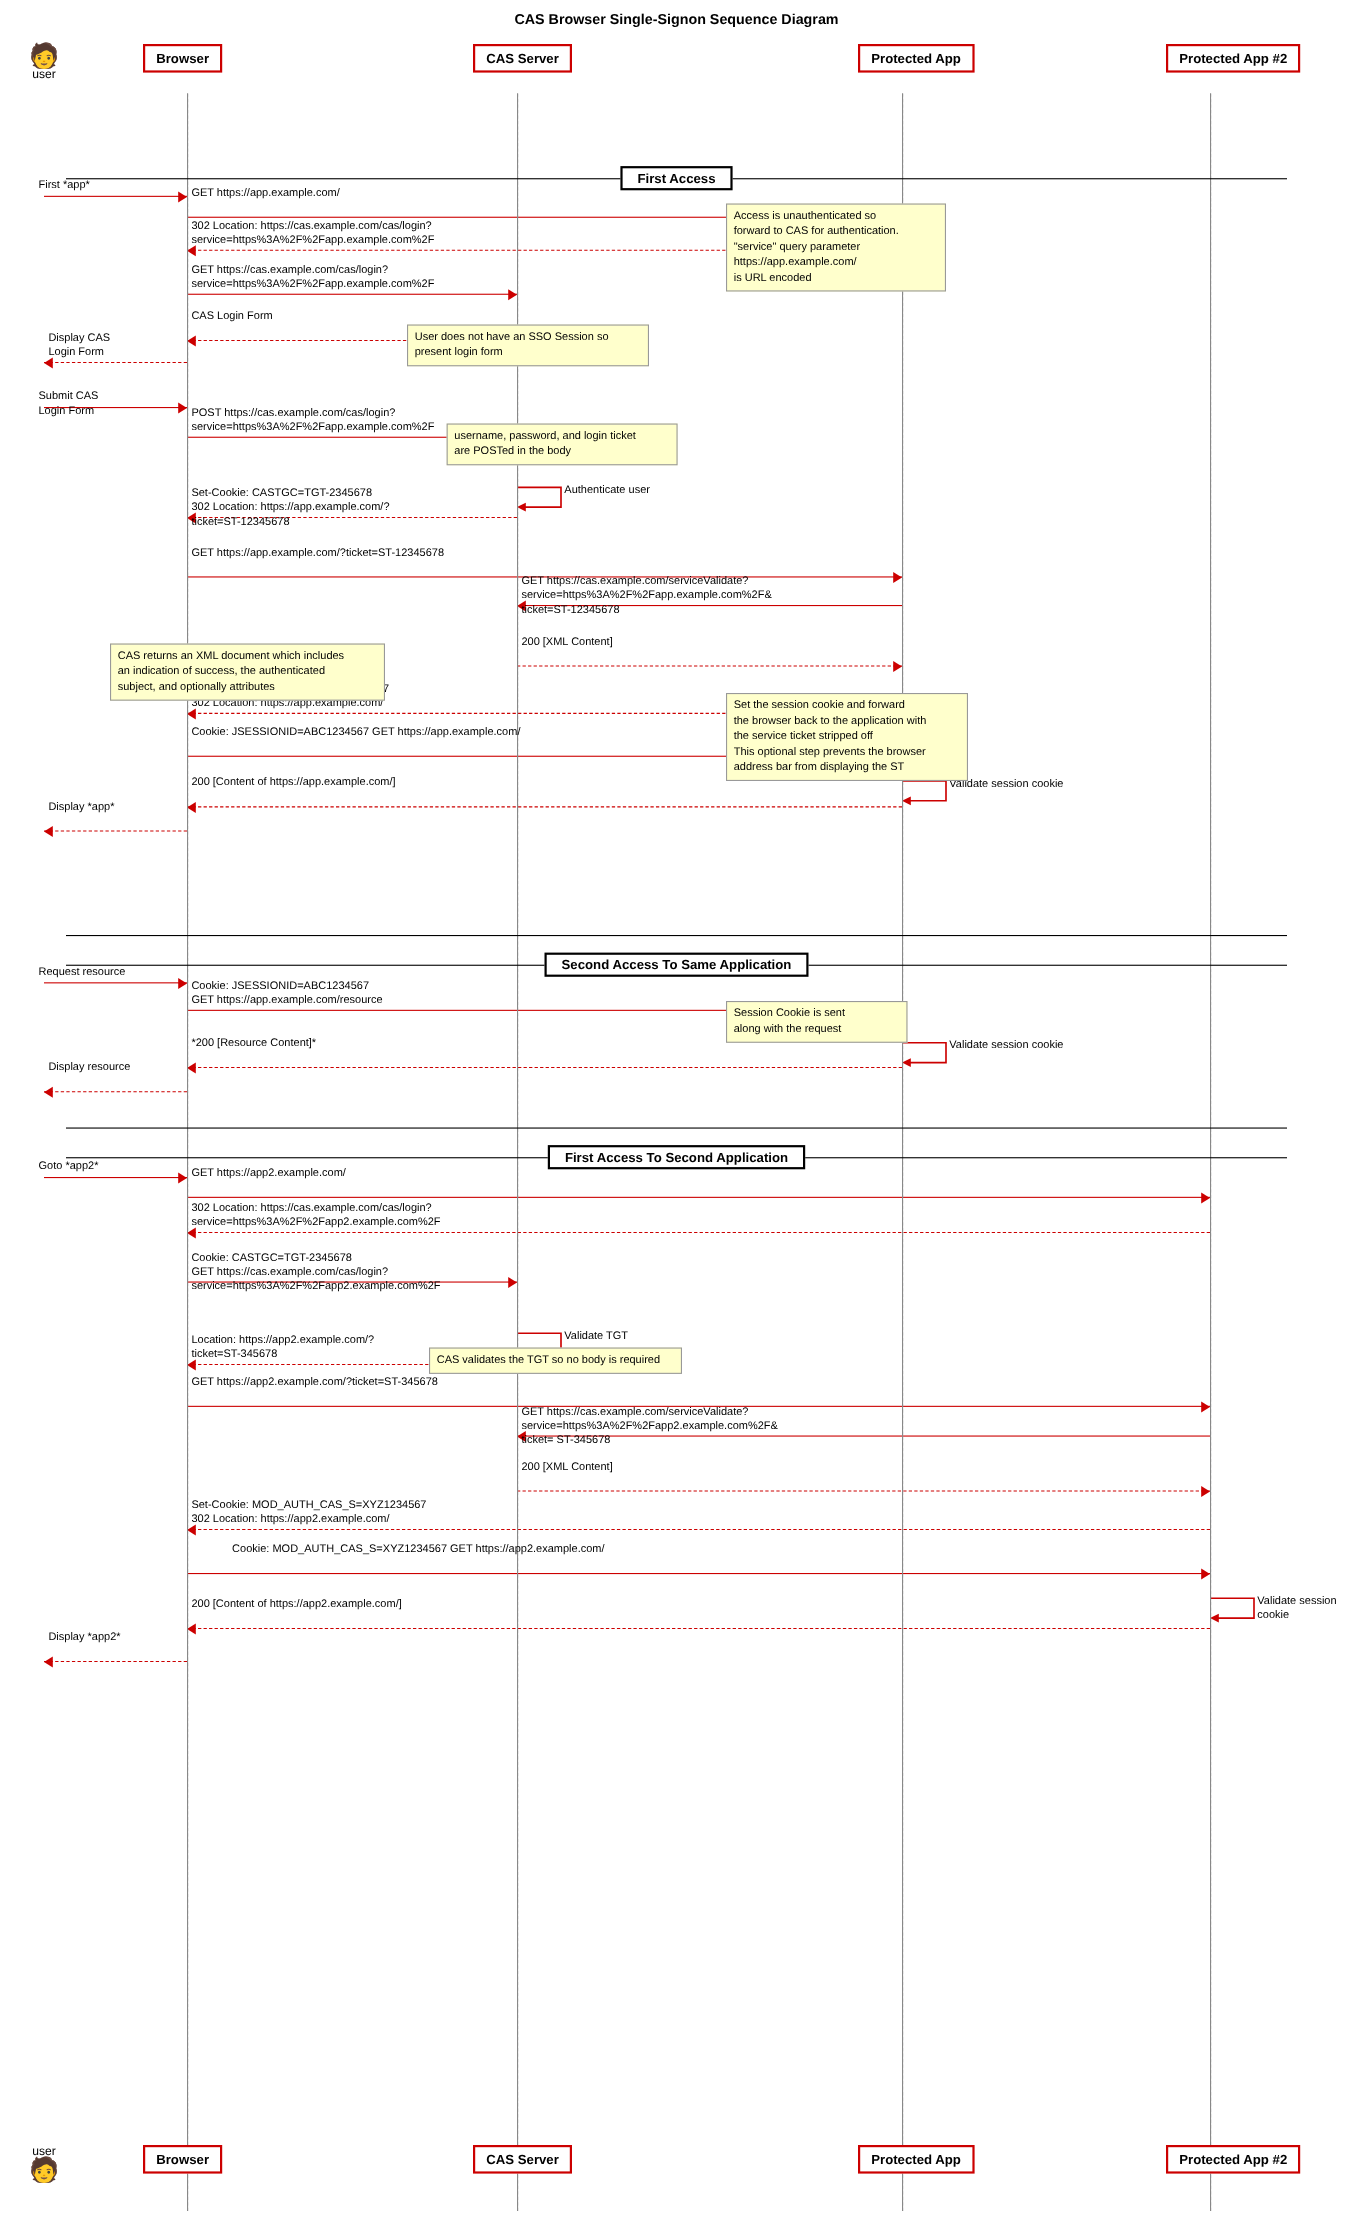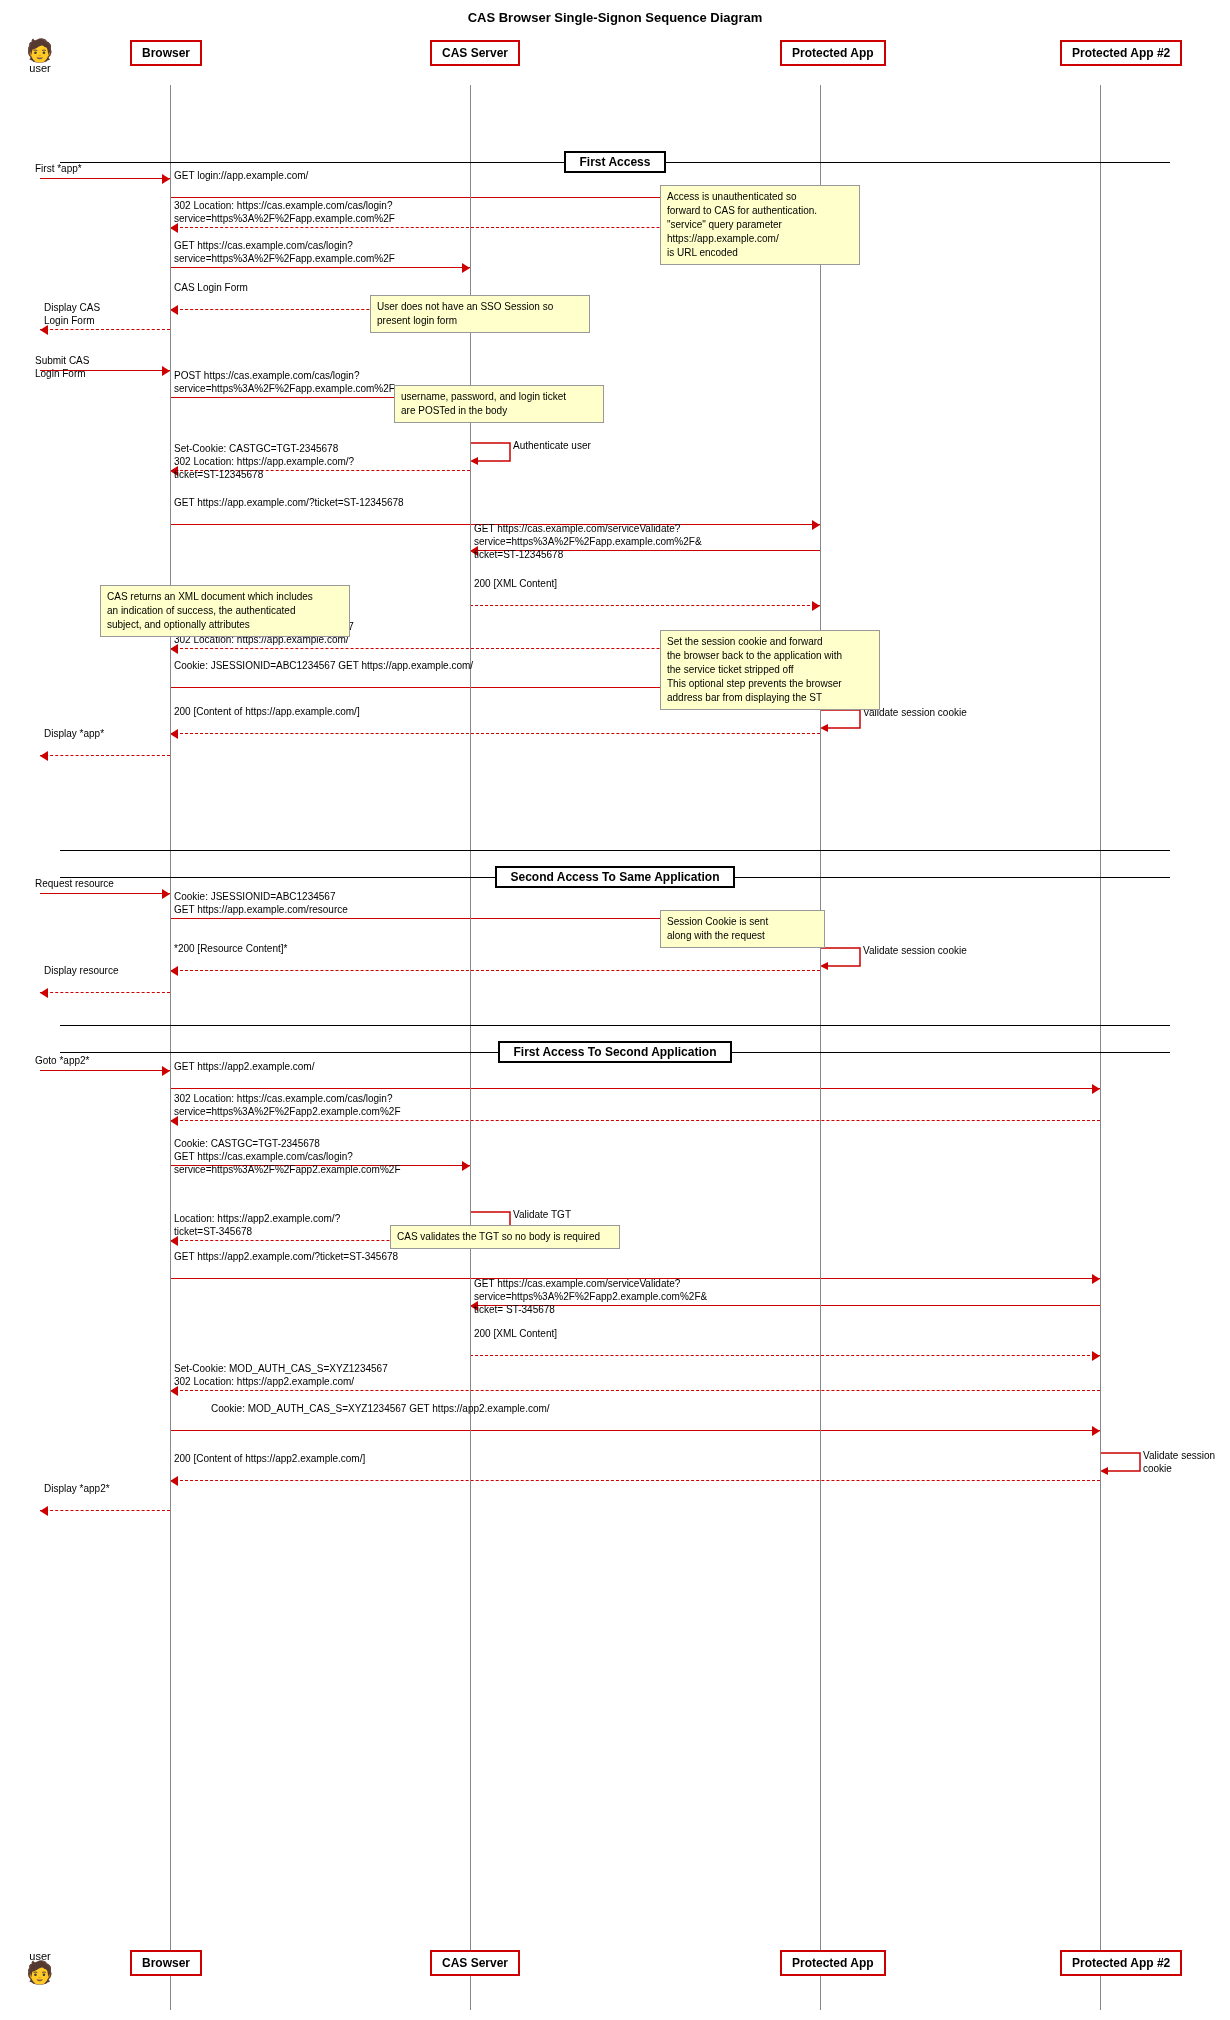--- a/index.html
+++ b/index.html
@@ -142,21 +142,21 @@
     </div>
     <div style="position: absolute; left: 40px; top: 178px; width: 130px; height: 2px;">
       <div style="border-top: 1.5px solid rgb(204, 0, 0); position: absolute; top: 0px; left: 0px; width: 100%;"></div>
       <div style="position: absolute; top: -4px; width: 0px; height: 0px; right: 0px; border-top: 5px solid transparent; border-bottom: 5px solid transparent; border-left: 8px solid rgb(204, 0, 0);"></div>
     </div>
     <div class="msg-label" style="left: 35px; top: 162px;">First *app*</div>
     <div style="position: absolute; left: 170px; top: 197px; width: 650px; height: 2px;">
       <div style="border-top: 1.5px solid rgb(204, 0, 0); position: absolute; top: 0px; left: 0px; width: 100%;"></div>
       <div style="position: absolute; top: -4px; width: 0px; height: 0px; right: 0px; border-top: 5px solid transparent; border-bottom: 5px solid transparent; border-left: 8px solid rgb(204, 0, 0);"></div>
     </div>
-    <div class="msg-label" style="left: 174px; top: 169px; max-width: 642px;">GET login://app.example.com/</div>
+    <div class="msg-label" style="left: 174px; top: 169px; max-width: 642px;">GET https://app.example.com/</div>
     <div style="position: absolute; left: 170px; top: 227px; width: 650px; height: 2px;">
       <div style="border-top: 1.5px dashed rgb(204, 0, 0); position: absolute; top: 0px; left: 0px; width: 100%;"></div>
       <div style="position: absolute; top: -4px; width: 0px; height: 0px; left: 0px; border-top: 5px solid transparent; border-bottom: 5px solid transparent; border-right: 8px solid rgb(204, 0, 0);"></div>
     </div>
     <div class="msg-label" style="left: 174px; top: 199px; max-width: 642px;">302 Location: https://cas.example.com/cas/login?<br>service=https%3A%2F%2Fapp.example.com%2F</div>
     <div style="position: absolute; left: 170px; top: 267px; width: 300px; height: 2px;">
       <div style="border-top: 1.5px solid rgb(204, 0, 0); position: absolute; top: 0px; left: 0px; width: 100%;"></div>
       <div style="position: absolute; top: -4px; width: 0px; height: 0px; right: 0px; border-top: 5px solid transparent; border-bottom: 5px solid transparent; border-left: 8px solid rgb(204, 0, 0);"></div>
     </div>
     <div class="msg-label" style="left: 174px; top: 239px; max-width: 292px;">GET https://cas.example.com/cas/login?<br>service=https%3A%2F%2Fapp.example.com%2F</div>
@@ -320,20 +320,20 @@
       <div style="position: absolute; top: -4px; width: 0px; height: 0px; left: 0px; border-top: 5px solid transparent; border-bottom: 5px solid transparent; border-right: 8px solid rgb(204, 0, 0);"></div>
     </div>
     <div class="msg-label" style="left: 174px; top: 1452px; max-width: 922px;">200 [Content of https://app2.example.com/]</div>
     <div style="position: absolute; left: 40px; top: 1510px; width: 130px; height: 2px;">
       <div style="border-top: 1.5px dashed rgb(204, 0, 0); position: absolute; top: 0px; left: 0px; width: 100%;"></div>
       <div style="position: absolute; top: -4px; width: 0px; height: 0px; left: 0px; border-top: 5px solid transparent; border-bottom: 5px solid transparent; border-right: 8px solid rgb(204, 0, 0);"></div>
     </div>
     <div class="msg-label" style="left: 44px; top: 1482px; max-width: 122px;">Display *app2*</div>
     <div class="note-box" style="left: 660px; top: 185px; width: 200px;">Access is unauthenticated so<br>forward to CAS for authentication.<br>"service" query parameter<br>https://app.example.com/<br>is URL encoded</div>
     <div class="note-box" style="left: 370px; top: 295px; width: 220px;">User does not have an SSO Session so<br>present login form</div>
-    <div class="note-box" style="left: 394px; top: 385px; width: 210px;">username, password, and login ticket<br>are POSTed in the body</div>
+    <div class="note-box" style="left: 406px; top: 385px; width: 210px;">username, password, and login ticket<br>are POSTed in the body</div>
     <div class="note-box" style="left: 660px; top: 630px; width: 220px;">Set the session cookie and forward<br>the browser back to the application with<br>the service ticket stripped off<br>This optional step prevents the browser<br>address bar from displaying the ST</div>
     <div class="note-box" style="left: 100px; top: 585px; width: 250px;">CAS returns an XML document which includes<br>an indication of success, the authenticated<br>subject, and optionally attributes</div>
     <div class="note-box" style="left: 660px; top: 910px; width: 165px;">Session Cookie is sent<br>along with the request</div>
     <div class="note-box" style="left: 390px; top: 1225px; width: 230px;">CAS validates the TGT so no body is required</div>
     <div style="position: absolute; left: 60px; right: 60px; top: 850px; height: 1px; background: rgb(0, 0, 0); z-index: 2;"></div>
     <div style="position: absolute; left: 60px; right: 60px; top: 1025px; height: 1px; background: rgb(0, 0, 0); z-index: 2;"></div>
   </div>
 
 </body></html>

